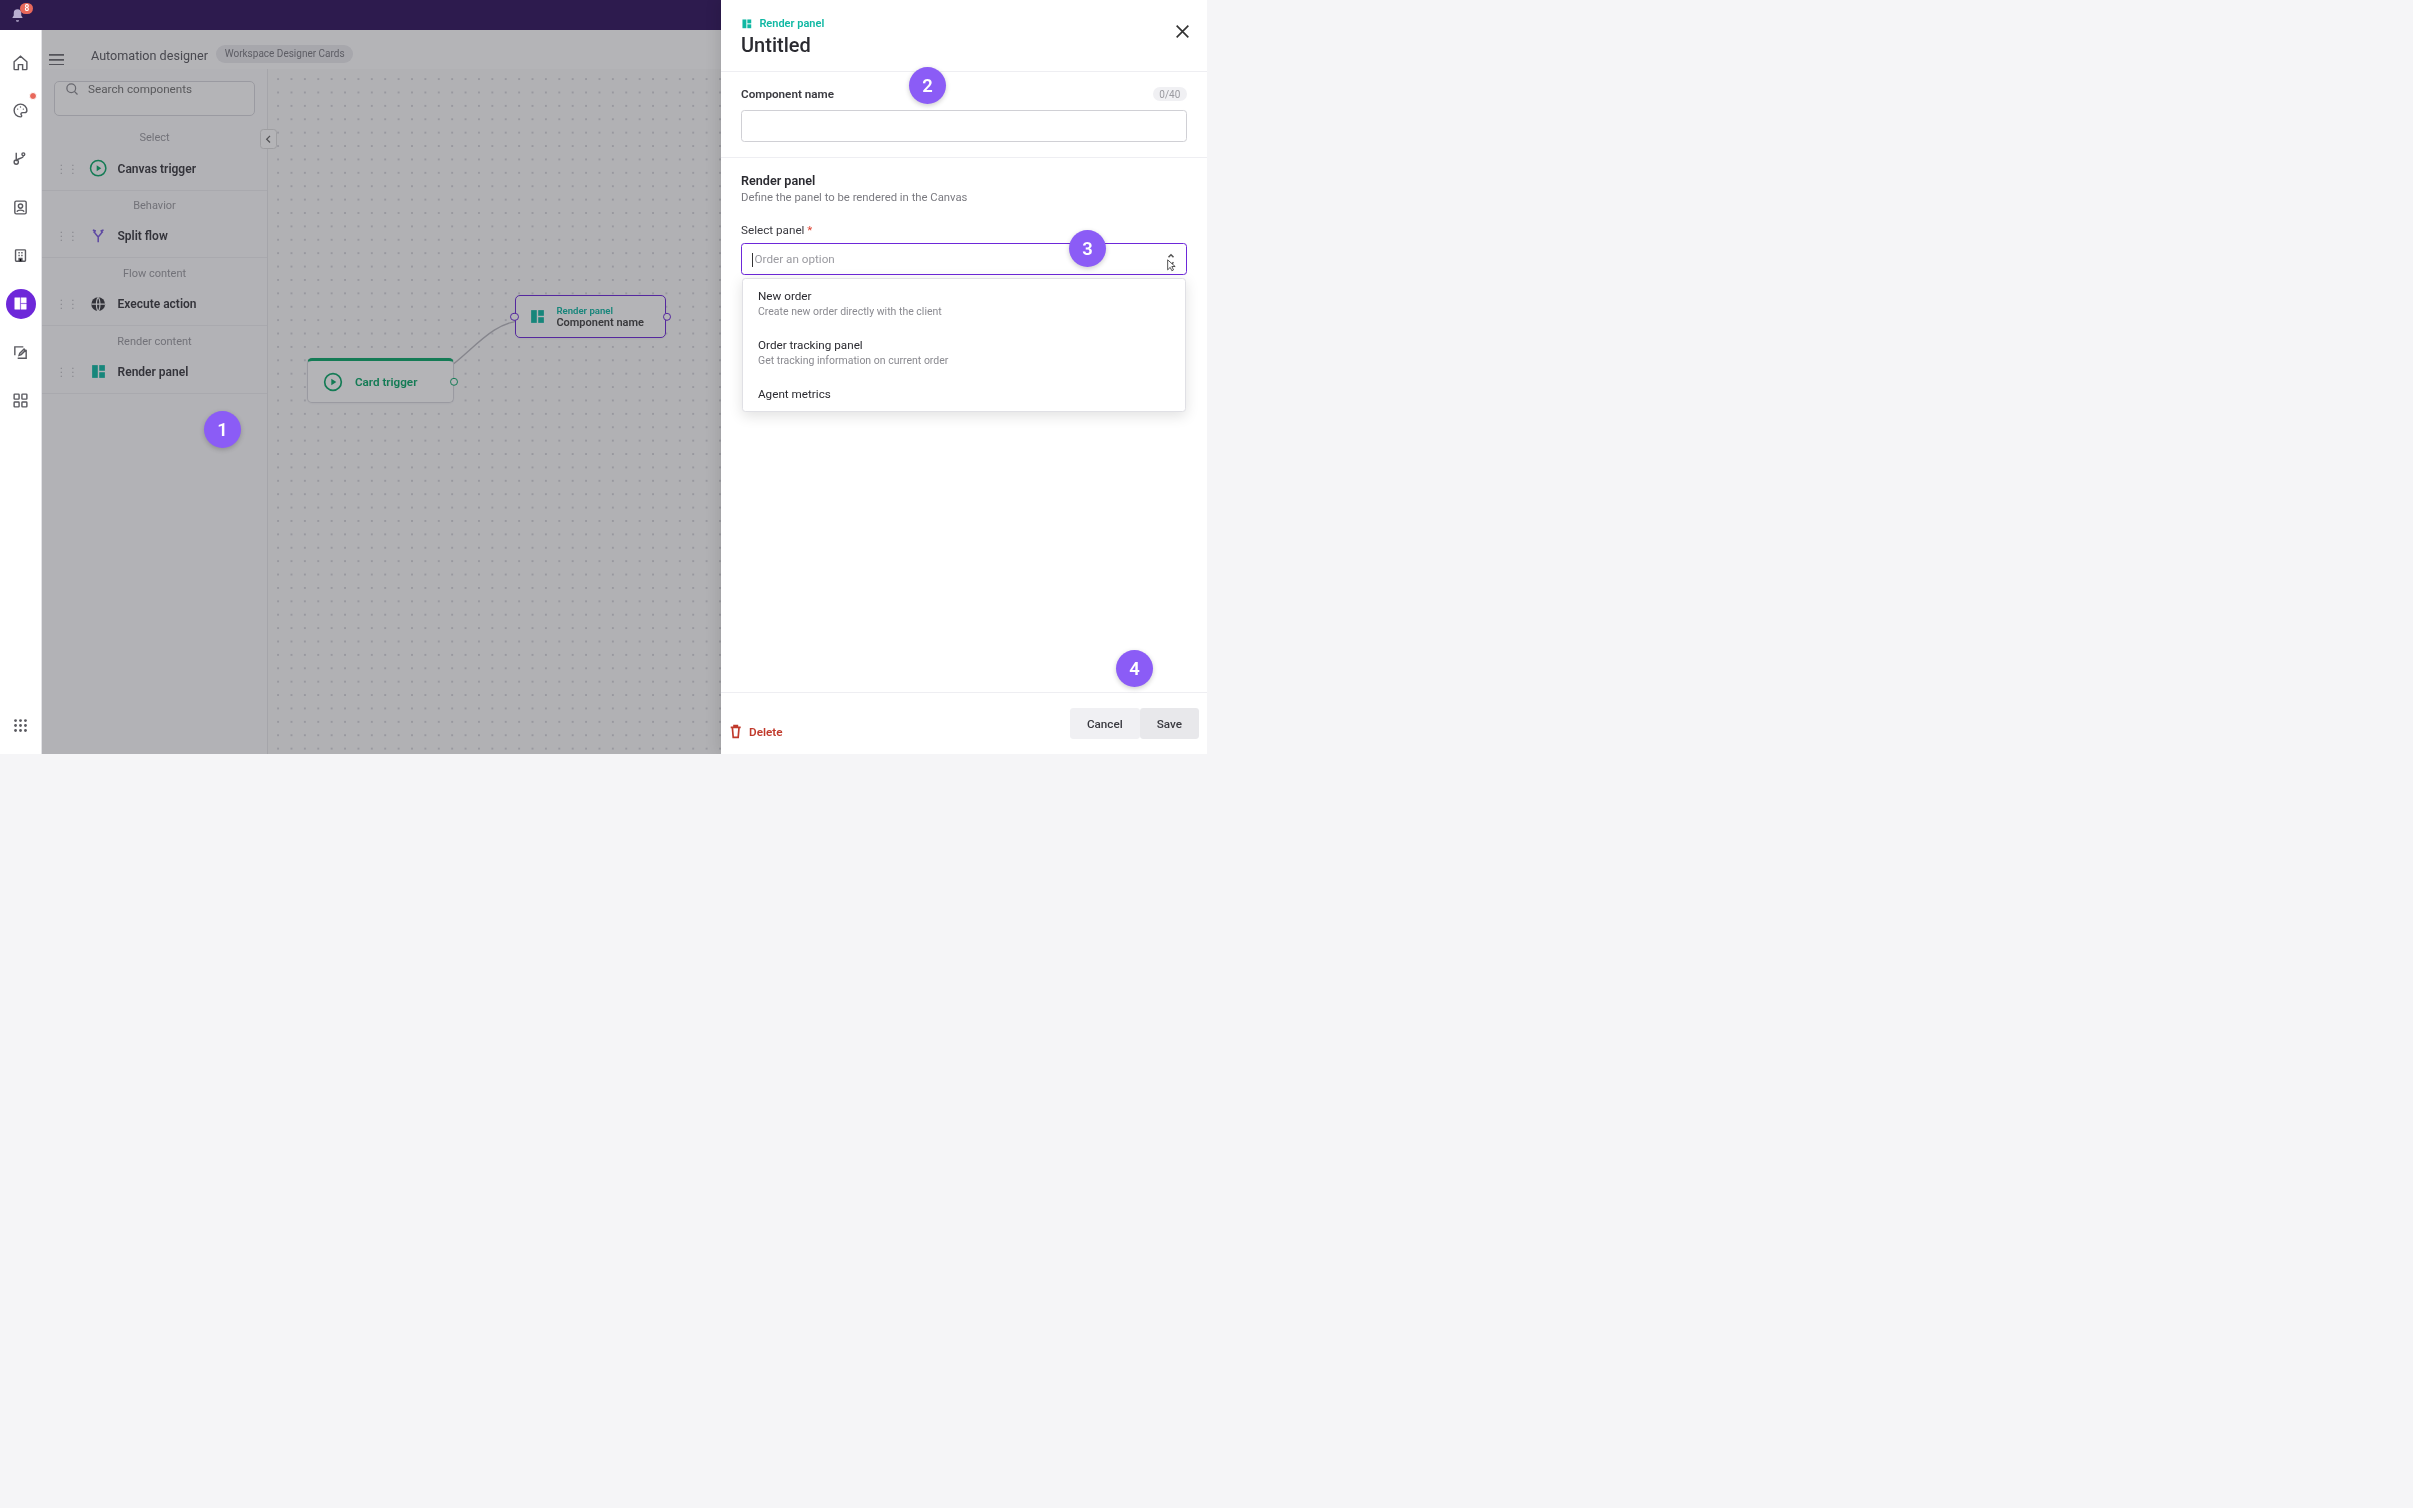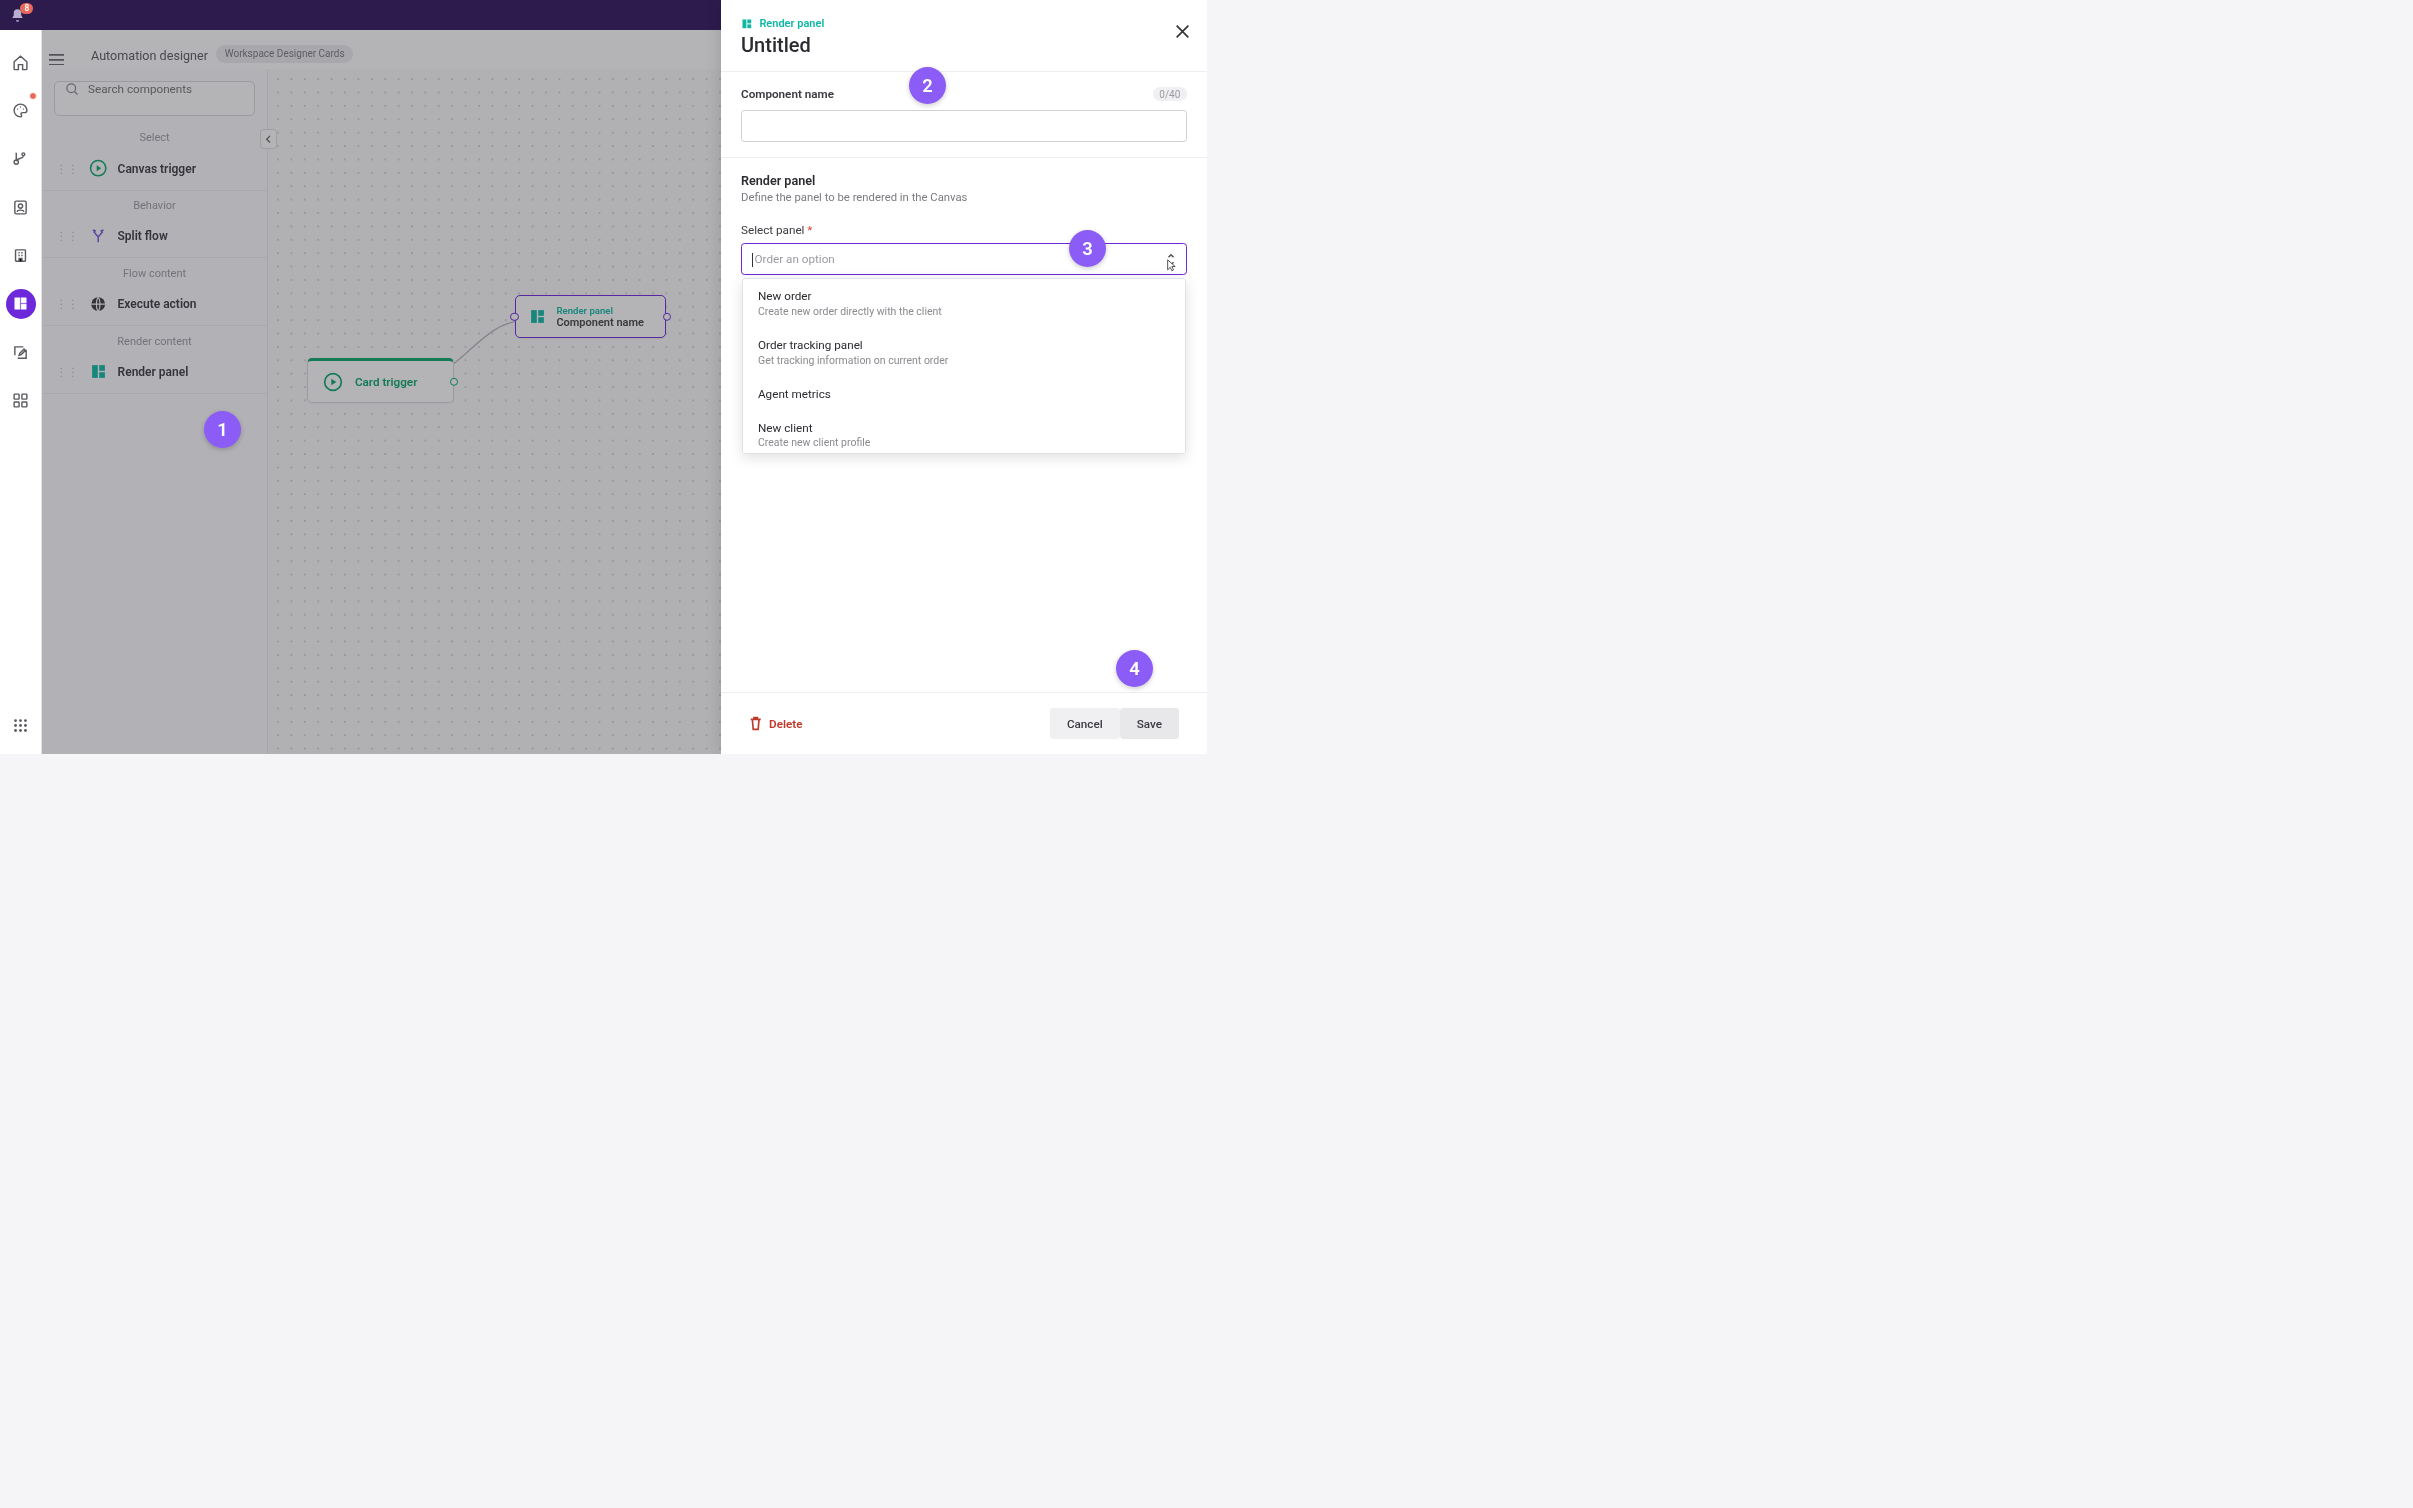--- a/index.html
+++ b/index.html
@@ -75,21 +75,21 @@
 .rp-select { width: 100%; height: 32px; border: 1.7px solid #6d28d9; border-radius: 3.4px; margin-top: 6.7px; display: flex; align-items: center; padding: 0 10px; position: relative; cursor: pointer; }
 .rp-select-placeholder { color: #9a9aa0; font-size: 11.7px; flex: 1; }
 .rp-select-placeholder::before { content: ""; display: inline-block; width: 0.8px; height: 13.4px; background: #333; margin-right: 1.7px; vertical-align: middle; animation: blink 1s infinite; }
 @keyframes blink { 50% { opacity: 0; } }
 .rp-chevrons { color: #555; position: relative; }
 .rp-cursor { position: absolute; right: -1.7px; top: 6.7px; font-size: 11.7px; }
 .rp-dropdown { position: absolute; left: 0; right: 0; top: 34px; background: #fff; border: 0.8px solid #e0e0e5; border-radius: 3.4px; box-shadow: 0 3.4px 13.4px rgba(0,0,0,0.12); z-index: 20; max-height: 176px; overflow-y: auto; }
 .rp-option { padding: 10px 15px; cursor: pointer; }
 .rp-opt-title { font-size: 11.7px; color: #2a2a30; }
 .rp-opt-desc { font-size: 10.5px; color: #8a8a90; margin-top: 1.7px; }
-.rp-footer { margin-top: auto; border-top: 0.8px solid #eeeef2; padding: 15px 28px; display: flex; align-items: center; }
+.rp-footer { margin-top: auto; border-top: 0.8px solid #eeeef2; padding: 15px 8px; display: flex; align-items: flex-end; }
 .rp-delete { display: flex; align-items: center; gap: 6.7px; color: #c0392b; font-weight: 600; cursor: pointer; font-size: 11.7px; }
 .rp-actions { margin-left: auto; display: flex; gap: 0; }
 .rp-btn { padding: 8.4px 17px; border-radius: 3.4px; font-size: 11.7px; font-weight: 500; cursor: pointer; border: none; }
 .rp-btn.cancel { background: #f0f0f3; color: #3a3a40; }
 .rp-btn.save { background: #e8e8eb; color: #3a3a40; }
 
 
 .annot { position: absolute; width: 37px; height: 37px; background: #8b5cf6; border-radius: 50%; display: flex; align-items: center; justify-content: center; color: #fff; font-size: 18.4px; font-weight: 600; z-index: 50; box-shadow: 0 1.7px 5px rgba(0,0,0,0.2); }
 
 svg { display: block; }
@@ -345,24 +345,20 @@
           <div class="rp-opt-title">New order</div>
           <div class="rp-opt-desc">Create new order directly with the client</div>
         </div>
         <div class="rp-option">
           <div class="rp-opt-title">Order tracking panel</div>
           <div class="rp-opt-desc">Get tracking information on current order</div>
         </div>
         <div class="rp-option">
           <div class="rp-opt-title">Agent metrics</div>
         </div>
-        <div class="rp-option">
-          <div class="rp-opt-title">New client</div>
-          <div class="rp-opt-desc">Create new client profile</div>
-        </div>
       </div>
     </div>
   </div>
 
   <div class="rp-footer">
     <div class="rp-delete">
       <svg width="13.4" height="15" viewBox="0 0 16 18">
           <path fill="none" stroke="#c0392b" stroke-width="2" d="M2 4h12M6 4V2h4v2M4 4l1 12h6l1-12"></path>
         </svg>
       <span>Delete</span>

